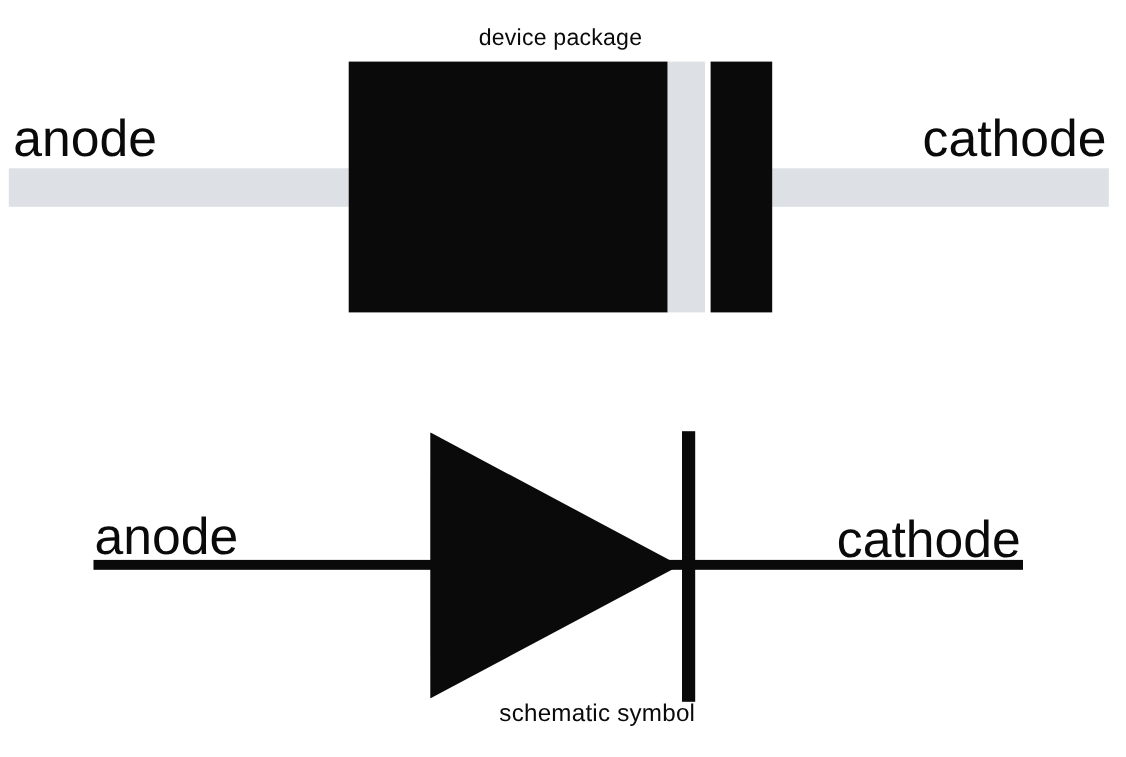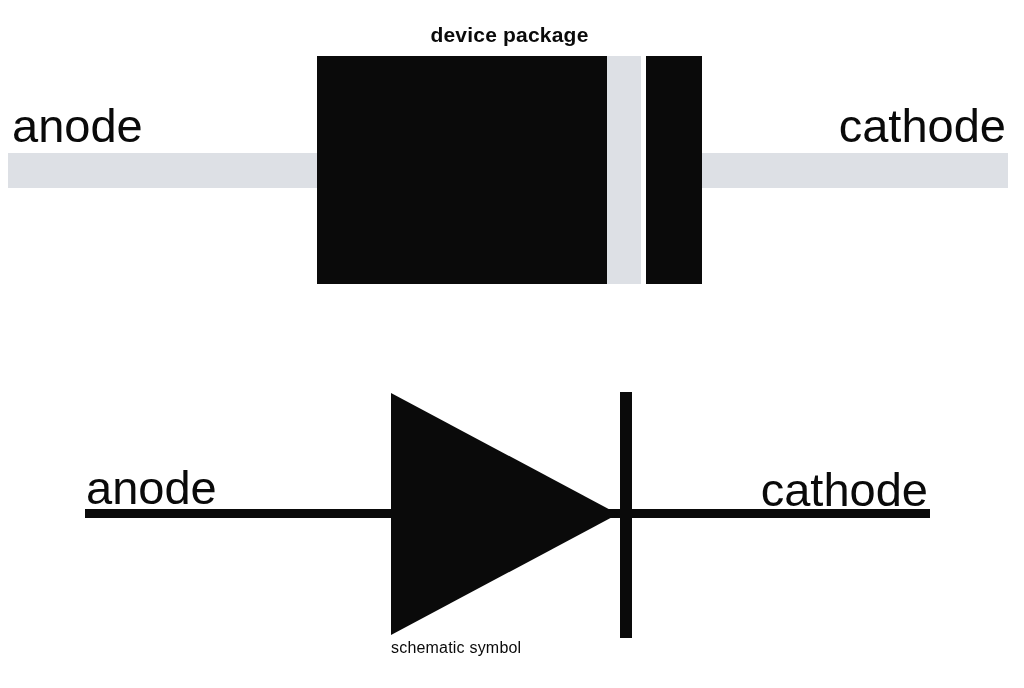--- a/index.html
+++ b/index.html
@@ -15,21 +15,20 @@
   }
   .abs { position: absolute; }
 
   
   .pkg-caption {
     left: 317px; top: 24px; width: 385px;
     text-align: center;
     font-size: 21px;
     line-height: 21px;
     letter-spacing: 0.2px;
-    font-weight: bold;
   }
   .terminal-label {
     font-size: 47px;
     line-height: 43px;
     letter-spacing: 0px;
     white-space: nowrap;
   }
   .pkg-anode-label   { left: 12px;  top: 104px; }
   .pkg-cathode-label { right: 18px; top: 104px; }
 
@@ -65,22 +64,22 @@
     background: var(--ink, #0a0a0a);
     clip-path: polygon(0 0, 100% 50%, 0 100%);
   }
   .sch-bar {
     left: 620px; top: 392px;
     width: 12px; height: 246px;
     background: var(--ink, #0a0a0a);
   }
   .sch-caption {
     left: 391px; top: 637px; width: 241px;
-    text-align: left;
-    font-size: 16px;
+    text-align: right;
+    font-size: 22px;
     line-height: 22px;
     letter-spacing: 0.2px;
   }
 </style>
 </head>
 <body style="--ink: #0a0a0a; --lead: #dde0e5; --bg: #ffffff;">
 
 <div>
 
   <div class="abs pkg-caption">device package</div>

